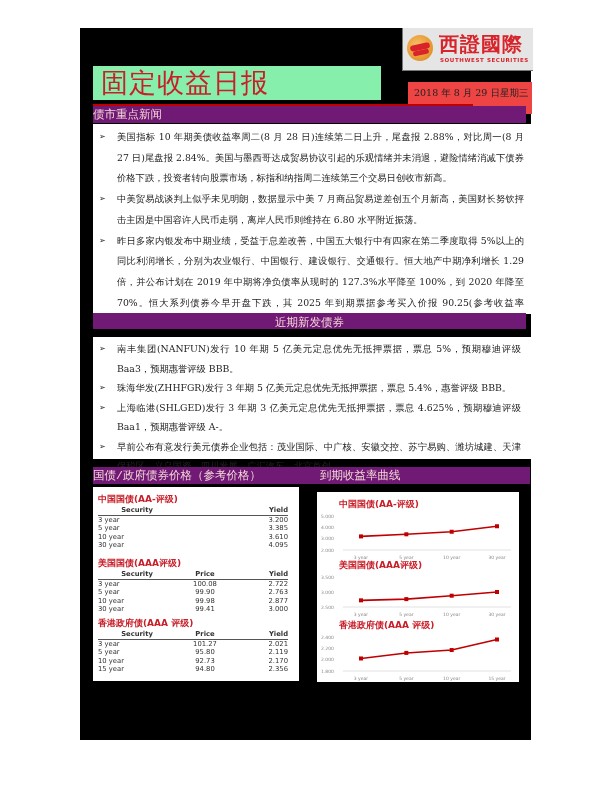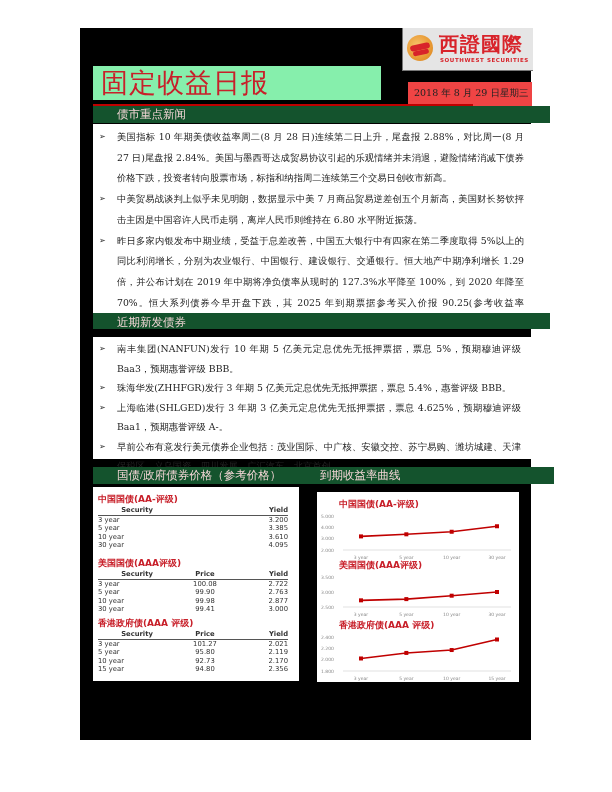--- a/index.html
+++ b/index.html
@@ -20,22 +20,22 @@
              font-size:20px; font-weight:bold; color:#d8232a; letter-spacing:1px; line-height:22px; }
   .logo-en { position:absolute; left:37px; top:29px; font-family:"DejaVu Sans","Liberation Sans",sans-serif;
              font-size:5.5px; font-weight:bold; color:#d8232a; letter-spacing:0.6px; }
 
   .title-box { position:absolute; left:93px; top:66px; width:288px; height:34px; background:#86efac; }
   .title-text { position:absolute; left:8px; top:1px; font-family:"DejaVu Serif","Liberation Serif",serif;
                 font-size:27px; color:#c8202a; font-weight:normal; letter-spacing:1px; line-height:32px; }
   .date-box { position:absolute; left:408px; top:82px; width:124px; height:32px; background:#ef4444; }
   .date-text { position:absolute; left:6px; top:5px; font-size:9.5px; color:#222; white-space:nowrap; }
 
-  .red-bar { position:absolute; background:#14532d; color:#f3d6d6;
-             font-family:Liberation Serif, serif; font-size:11.5px; line-height:17px; padding-left:24px; }
+  .red-bar { position:absolute; background:#701a75; color:#f3d6d6;
+             font-family:Liberation Mono, monospace; font-size:11.5px; line-height:17px; padding-left:0; }
   .thin-line { position:absolute; left:93px; top:104px; width:380px; height:2px; background:#c00000; }
 
   .panel { position:absolute; background:#fff; }
   ul.bul { list-style:none; margin:0; padding:0; }
   ul.bul li { position:relative; padding-left:24px; font-size:9.3px; line-height:20.7px; color:#222; text-align:justify; }
   ul.bul li .arrow { position:absolute; left:6px; top:0; font-family:"DejaVu Sans","Liberation Sans",sans-serif; font-size:8px; color:#222; }
 
   .tbl-panel { position:absolute; left:93px; top:487px; width:206px; height:194px; background:#fff; }
   .tbl-title { font-family:"DejaVu Sans","Liberation Sans",sans-serif; font-size:9px; color:#c8202a; font-weight:bold; margin:0; line-height:13px; }
   table.bt { border-collapse:collapse; width:190px; font-family:"DejaVu Sans","Liberation Sans",sans-serif; font-size:6.8px; color:#333; }
@@ -75,21 +75,21 @@
   <span>债市重点新闻</span>
 </div>
 <div class="panel" style="left:93px;top:124px;width:441px;height:190px;">
   <ul class="bul" style="padding:3px 10px 0 0;">
     <li><span class="arrow">➢</span><span>美国指标 10 年期美债收益率周二(8 月 28 日)连续第二日上升，尾盘报 2.88%，对比周一(8 月 27 日)尾盘报 2.84%。美国与墨西哥达成贸易协议引起的乐观情绪并未消退，避险情绪消减下债券价格下跌，投资者转向股票市场，标指和纳指周二连续第三个交易日创收市新高。</span></li>
     <li><span class="arrow">➢</span><span>中美贸易战谈判上似乎未见明朗，数据显示中美 7 月商品贸易逆差创五个月新高，美国财长努钦抨击主因是中国容许人民币走弱，离岸人民币则维持在 6.80 水平附近振荡。</span></li>
     <li><span class="arrow">➢</span><span>昨日多家内银发布中期业绩，受益于息差改善，中国五大银行中有四家在第二季度取得 5%以上的同比利润增长，分别为农业银行、中国银行、建设银行、交通银行。恒大地产中期净利增长 1.29 倍，并公布计划在 2019 年中期将净负债率从现时的 127.3%水平降至 100%，到 2020 年降至 70%。恒大系列债券今早开盘下跌，其 2025 年到期票据参考买入价报 90.25(参考收益率 10.80%)，下跌 0.5pt。</span></li>
   </ul>
 </div>
 
-<div class="red-bar" style="left:93px;top:313px;width:433px;height:16px;line-height:19px;">
+<div class="red-bar" style="left:93px;top:313px;width:433px;height:16px;line-height:19px;text-align:center;">
   <span>近期新发债券</span>
 </div>
 <div class="panel" style="left:93px;top:337px;width:438px;height:122px;">
   <ul class="bul" style="padding:2px 10px 0 0;">
     <li style="line-height:19.5px;"><span class="arrow">➢</span><span>南丰集团(NANFUN)发行 10 年期 5 亿美元定息优先无抵押票据，票息 5%，预期穆迪评级 Baa3，预期惠誉评级 BBB。</span></li>
     <li style="line-height:19.5px;"><span class="arrow">➢</span><span>珠海华发(ZHHFGR)发行 3 年期 5 亿美元定息优先无抵押票据，票息 5.4%，惠誉评级 BBB。</span></li>
     <li style="line-height:19.5px;"><span class="arrow">➢</span><span>上海临港(SHLGED)发行 3 年期 3 亿美元定息优先无抵押票据，票息 4.625%，预期穆迪评级 Baa1，预期惠誉评级 A-。</span></li>
     <li style="line-height:19.5px;"><span class="arrow">➢</span><span>早前公布有意发行美元债券企业包括：茂业国际、中广核、安徽交控、苏宁易购、潍坊城建、天津保税区、义乌国资、四川发展、广汇汽车、北京首创。</span></li>
   </ul>
 </div>

